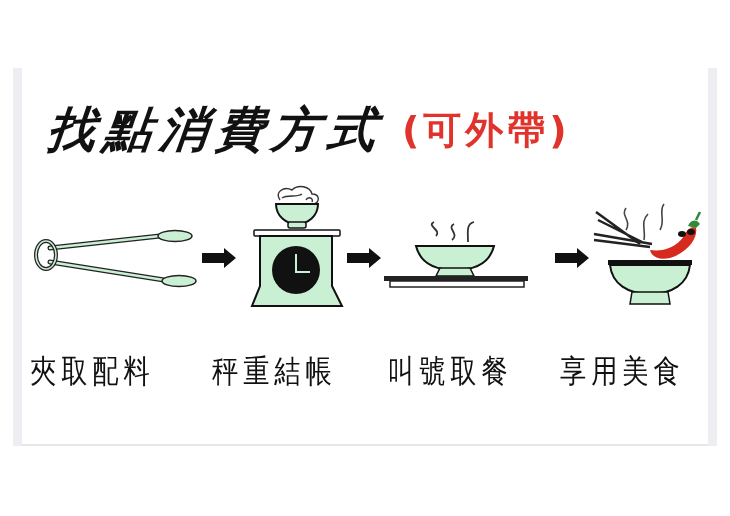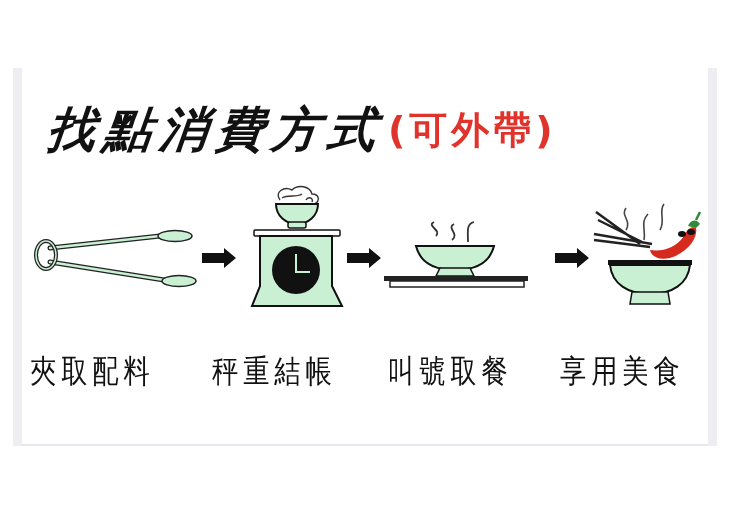--- a/index.html
+++ b/index.html
@@ -3,21 +3,21 @@
 <meta charset="utf-8">
 <style>
   html,body{margin:0;padding:0;background:#ffffff;}
   body{width:730px;height:516px;position:relative;overflow:hidden;font-family:"DejaVu Sans",sans-serif;}
   .strip{position:absolute;top:68px;height:378px;width:9px;background:#ededf2;}
   .strip.left{left:13px;}
   .strip.right{left:708px;}
   .card{position:absolute;left:22px;top:68px;width:686px;height:376px;background:#ffffff;border-bottom:2px solid #e6e6ec;}
   .title{position:absolute;left:48px;top:88px;width:640px;height:84px;display:flex;align-items:center;}
   .title-main{font-family:"DejaVu Serif",serif;font-size:48px;font-style:italic;font-weight:bold;color:#111;letter-spacing:8px;transform:skewX(-6deg);}
-  .title-sub{font-family:"DejaVu Sans",sans-serif;font-size:38px;font-weight:bold;color:#e0332b;letter-spacing:4px;margin-left:4px;}
+  .title-sub{font-family:"DejaVu Sans",sans-serif;font-size:38px;font-weight:bold;color:#e0332b;letter-spacing:4px;margin-left:18px;}
   .icon{position:absolute;}
   .arrow{position:absolute;}
   .label{position:absolute;top:350px;font-family:"DejaVu Sans",sans-serif;font-size:32px;color:#111;letter-spacing:6px;transform:scaleX(0.82);transform-origin:left center;white-space:nowrap;}
 </style>
 </head>
 <body>
 
 <div class="strip left"></div>
 <div class="strip right"></div>
 

